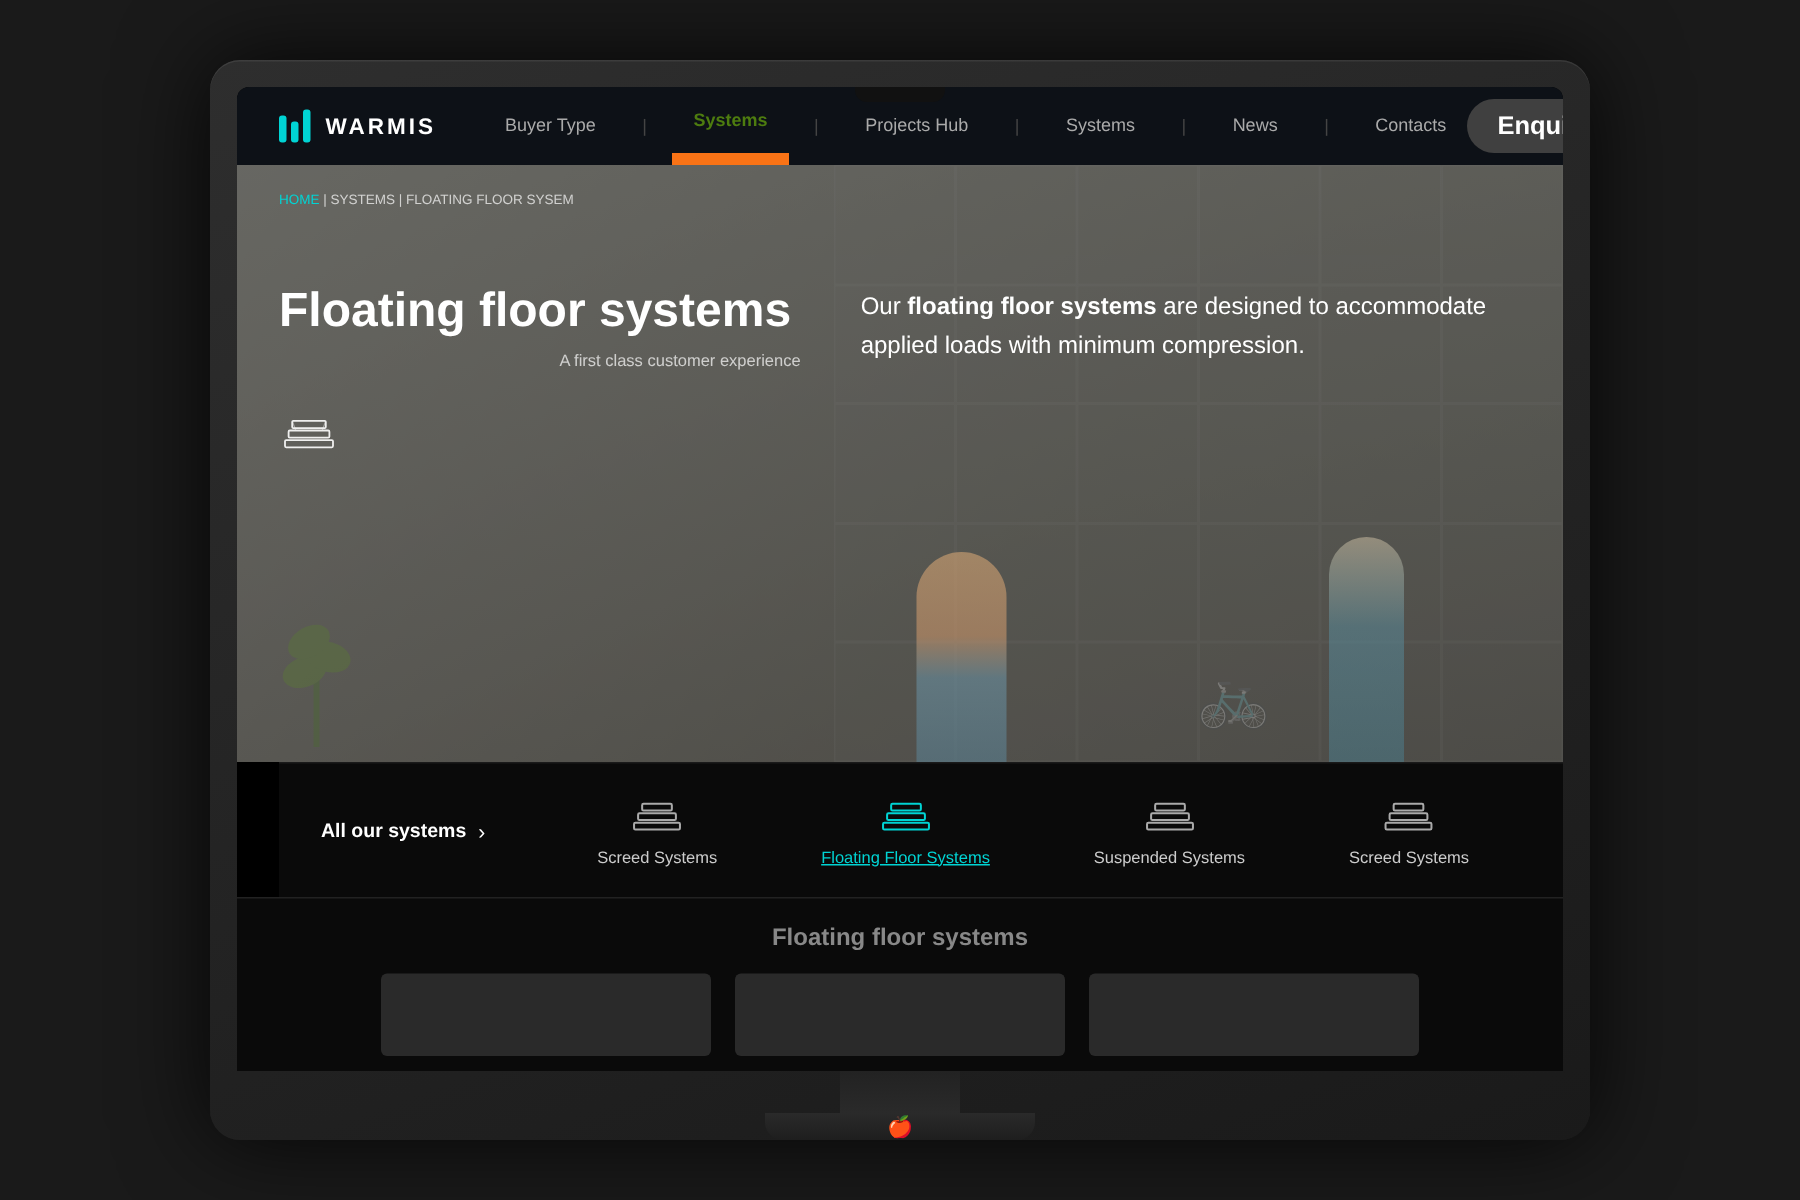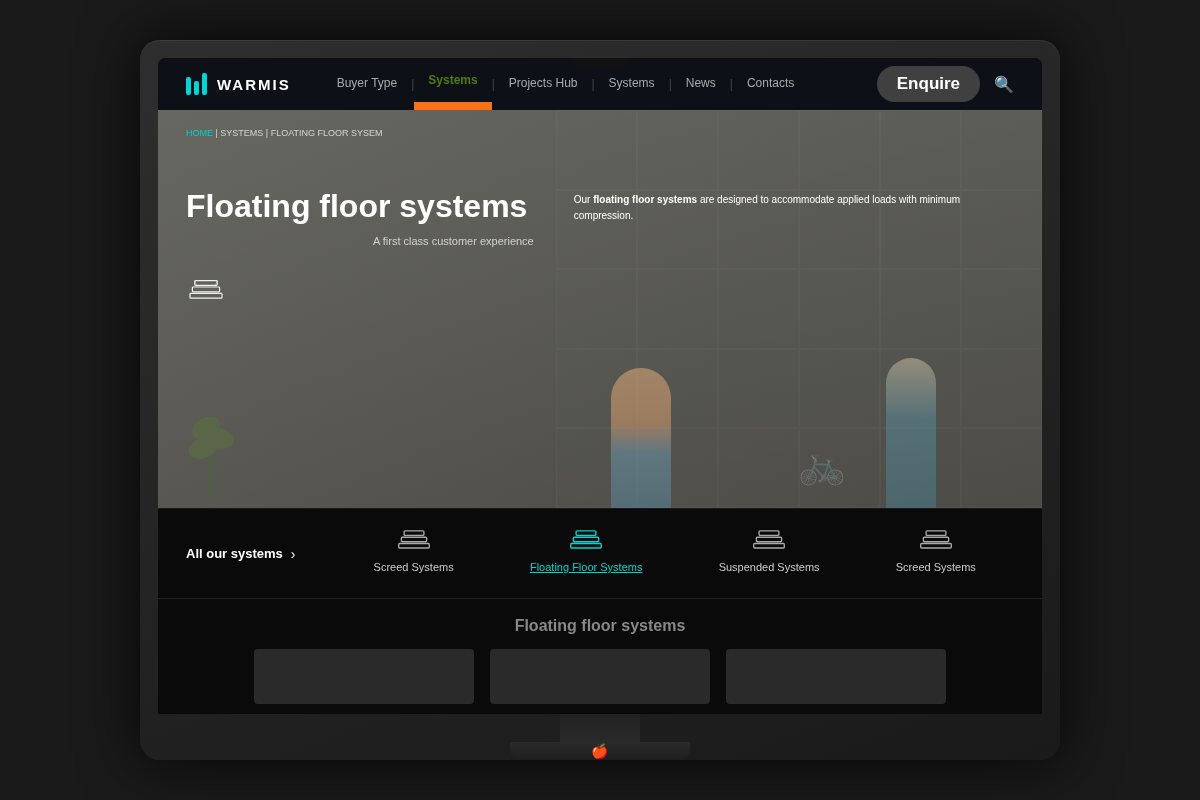--- a/index.html
+++ b/index.html
@@ -117,21 +117,21 @@
     .logo-text {
       color: #fff;
       font-size: 15px;
       font-weight: 700;
       letter-spacing: 2px;
     }
 
     .nav-links {
       display: flex;
       align-items: center;
-      gap: 0;
+      gap: 17px;
       flex: 1;
     }
 
     .nav-link {
       color: #aaa;
       font-size: 12px;
       padding: 0 14px;
       height: 52px;
       display: flex;
       align-items: center;
@@ -266,37 +266,39 @@
       height: 40px;
       opacity: 0.9;
     }
 
     .hero-right {
       flex: 1;
       padding-top: 4px;
     }
 
     .hero-desc {
-      font-size: 10px;
+      font-size: 16px;
       color: #fff;
       line-height: 1.6;
     }
 
     .hero-desc strong {
       font-weight: 700;
     }
 
     
     .systems-bar {
       background: #0a0a0a;
       height: 90px;
       display: flex;
+      align-items: center;
       padding: 16px 28px;
       flex-shrink: 0;
       border-top: 1px solid #1a1a1a;
+      margin-left: 28px;
     }
 
     .systems-all {
       display: flex;
       align-items: center;
       gap: 8px;
       margin-right: 40px;
       white-space: nowrap;
     }
 

